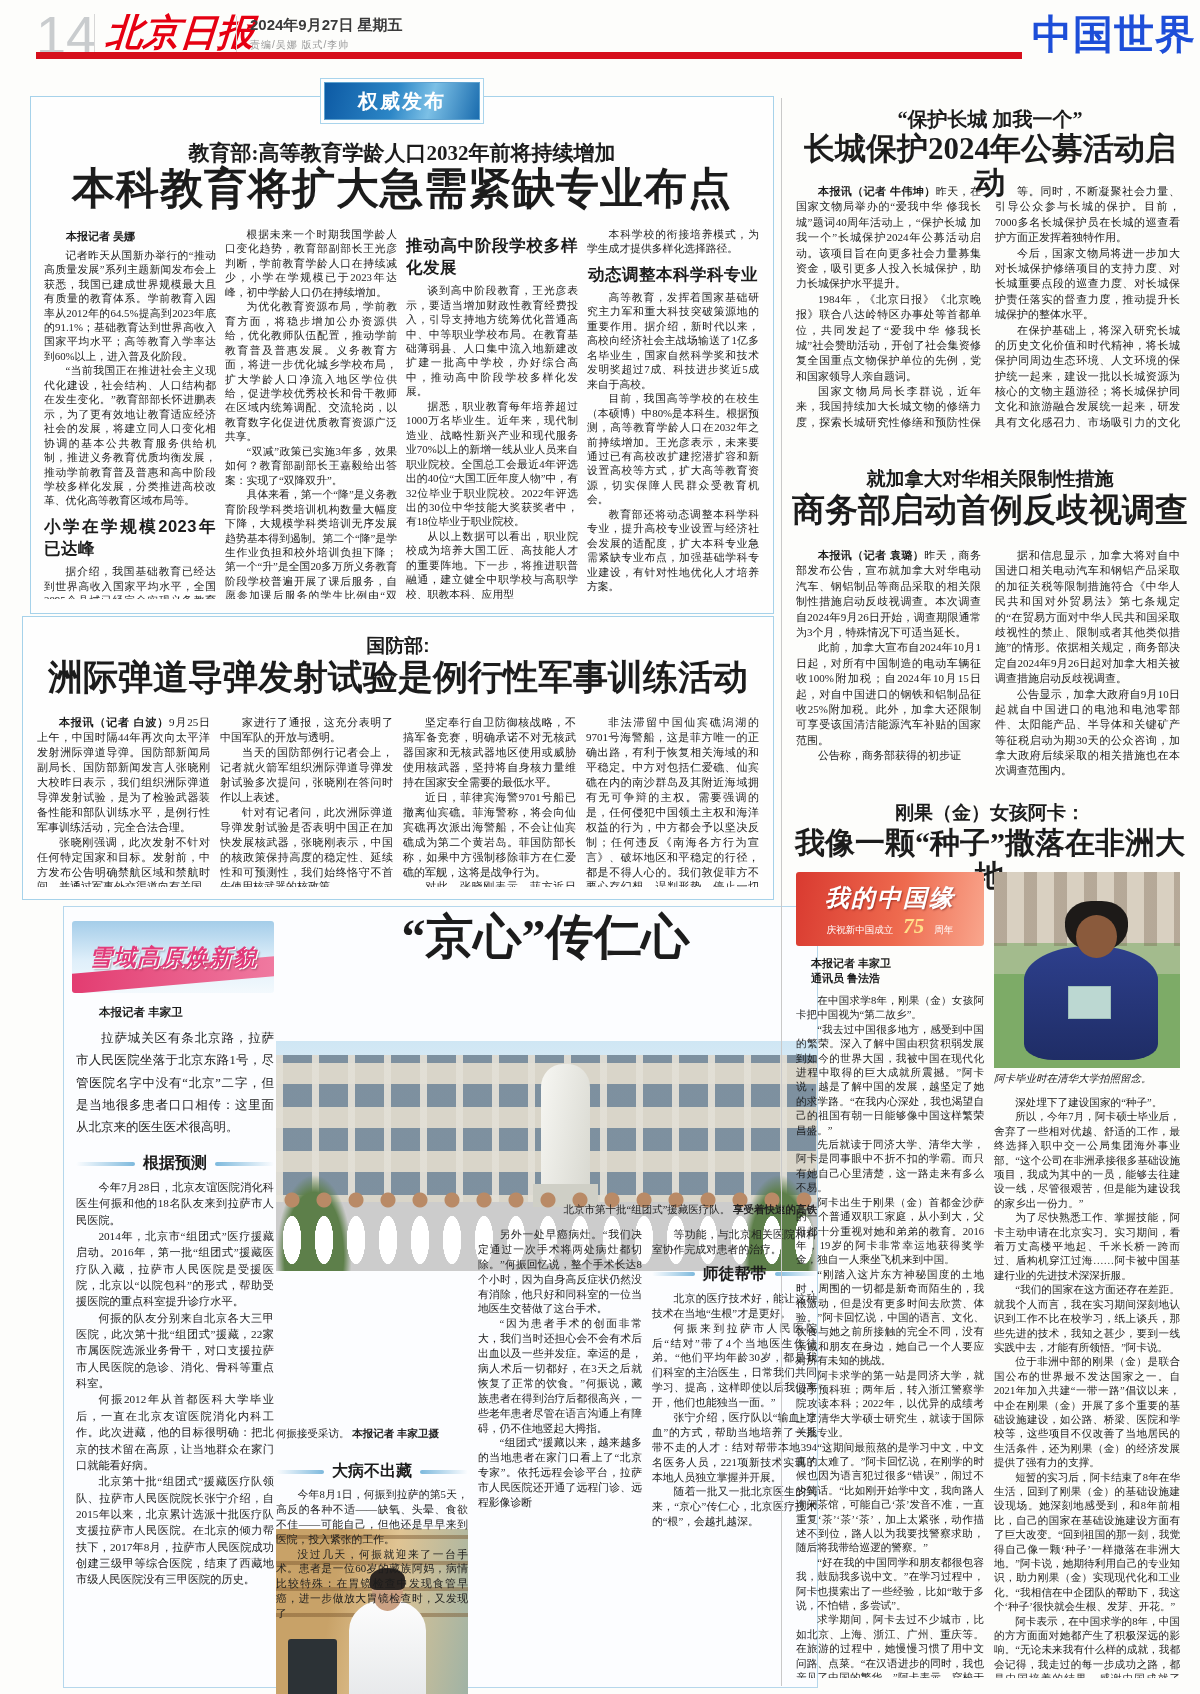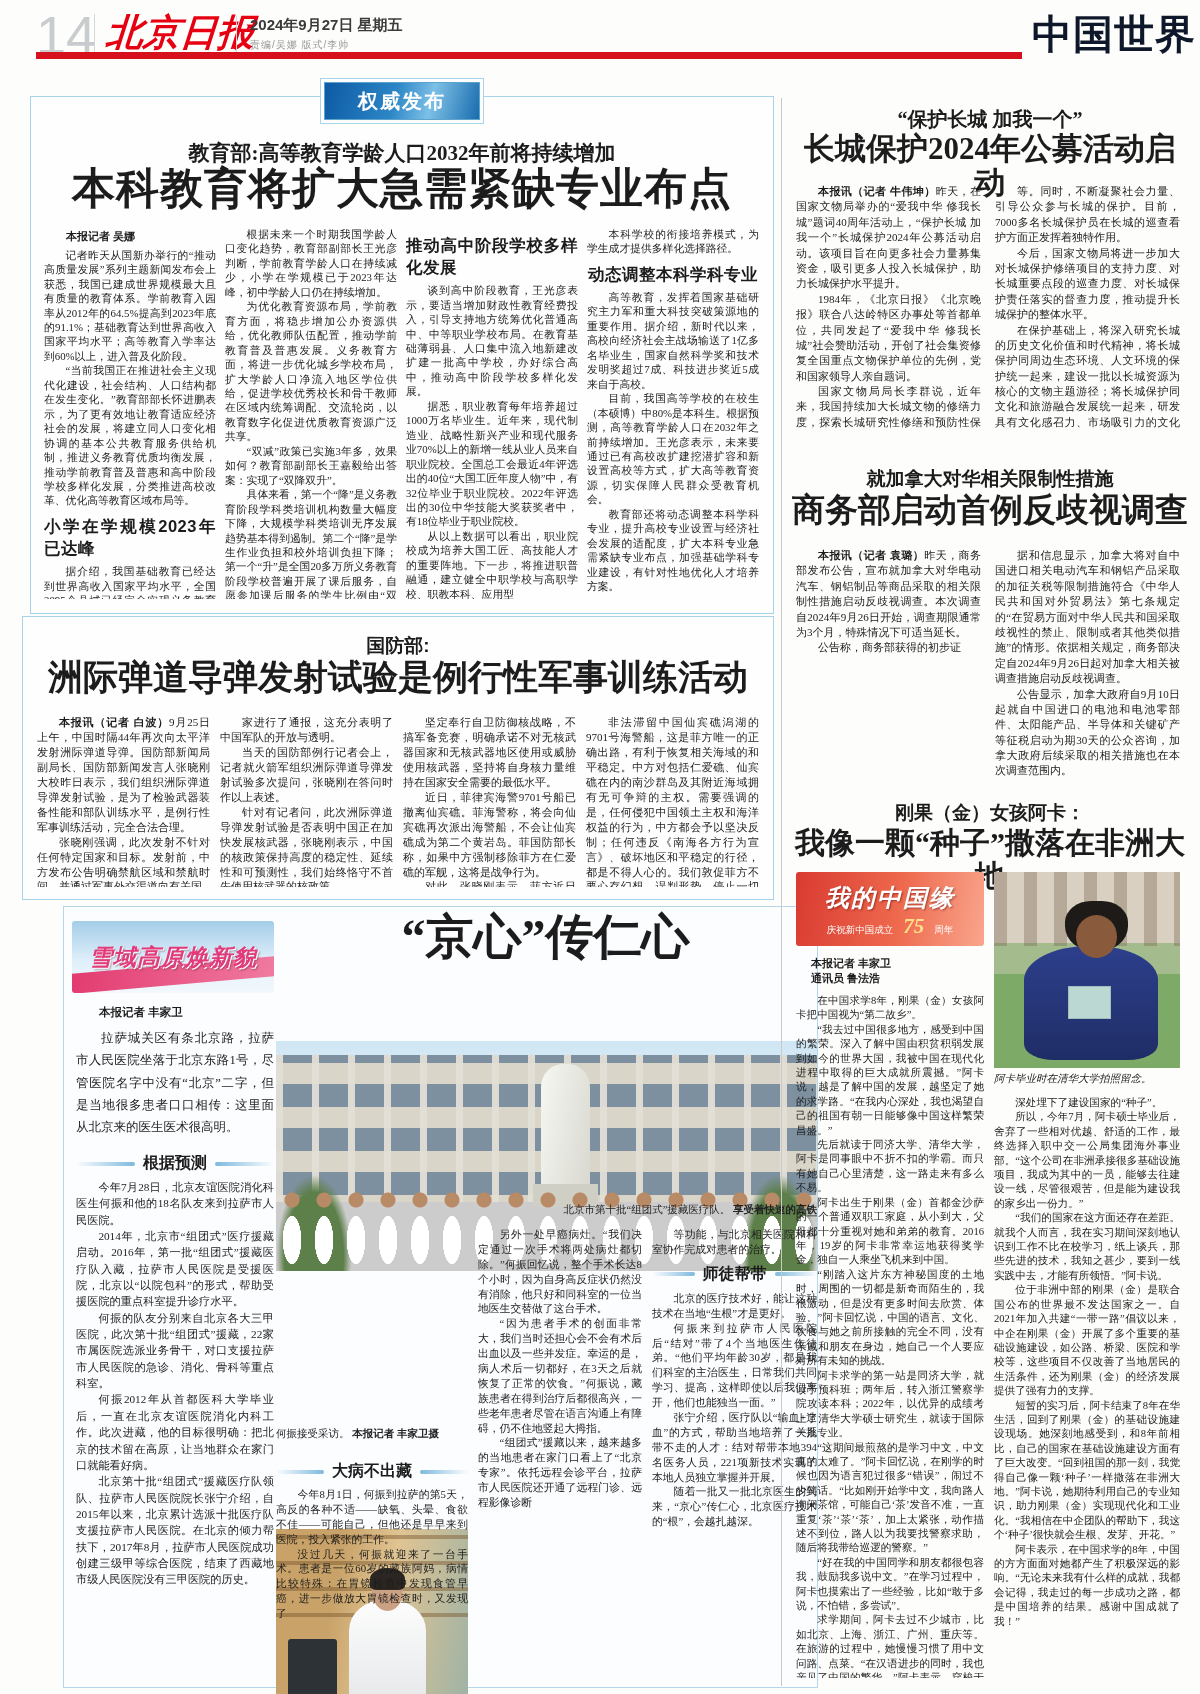--- a/index.html
+++ b/index.html
@@ -28,21 +28,21 @@
   .deco::before,.deco::after{content:"";flex:1;height:4px;border-radius:2px;}
   .deco::before{background:linear-gradient(90deg,rgba(130,190,226,0),#7db9dd);}
   .deco::after{background:linear-gradient(270deg,rgba(130,190,226,0),#7db9dd);}
   
   .pagenum{font-family:"Liberation Sans",sans-serif;font-weight:200;font-size:54px;color:#c9ccce;line-height:1;}
   .vline{width:1px;background:#d7d7d7;}
   .masthead{font-weight:900;font-style:italic;font-size:37px;color:#e60012;transform:skewX(-4deg);line-height:1;}
   .dateline{font-family:"Liberation Sans",sans-serif;font-weight:bold;font-size:15px;color:#3a3a3a;}
   .editors{font-family:"Liberation Sans",sans-serif;font-size:10px;color:#9a9a9a;letter-spacing:1px;}
   .redbar{background:#d6101c;}
-  .section{font-family:"Liberation Sans",sans-serif;font-weight:900;font-size:40px;color:#0f172a;letter-spacing:1px;line-height:1;}
+  .section{font-family:"Liberation Sans",sans-serif;font-weight:900;font-size:40px;color:#1d4ed8;letter-spacing:1px;line-height:1;}
   
   .badge{background:linear-gradient(105deg,#0d5aa4,#2c86c6 45%,#7cc0e6 68%,#1a6cae);
          border:1px solid #5ea2cf;box-shadow:0 0 0 3px #fefefe,0 0 0 4px #a9d4ec;
          color:#fff;font-family:"Liberation Sans",sans-serif;font-weight:bold;font-size:20px;
          display:flex;align-items:center;justify-content:center;letter-spacing:2px;}
   
   .xy-banner{background:linear-gradient(#a4cde9,#dfeffa 55%,#f3f9fd);border-radius:3px;
              display:flex;align-items:center;justify-content:center;overflow:hidden;position:relative;}
   .xy-banner .ribbon{position:absolute;left:-6px;right:-6px;bottom:8px;height:20px;
              background:linear-gradient(100deg,#e23a6f,#f07ca2);transform:rotate(-5deg);}
@@ -297,20 +297,21 @@
         </div>
     </div>
   </div>
 
   <div class="abs kicker sanshead" style="left:792px;top:466px;width:396px;font-size:19px;font-family:'Liberation Sans',sans-serif;font-weight:bold;">就加拿大对华相关限制性措施</div>
   <div class="abs headline serifhead" style="left:792px;top:492px;width:396px;font-size:33px;">商务部启动首例反歧视调查</div>
   <div class="abs cols" style="left:796px;top:548px;width:384px;height:232px;gap:14px;font-size:11px;line-height:1.4;">
     <div class="col" style="width:185px;">
       <p><b class="lead">本报讯（记者 袁璐）</b><span>昨天，商务部发布公告，宣布就加拿大对华电动汽车、钢铝制品等商品采取的相关限制性措施启动反歧视调查。本次调查自2024年9月26日开始，调查期限通常为3个月，特殊情况下可适当延长。</span></p>
       <div>
+          <p>此前，加拿大宣布自2024年10月1日起，对所有中国制造的电动车辆征收100%附加税；自2024年10月15日起，对自中国进口的钢铁和铝制品征收25%附加税。此外，加拿大还限制可享受该国清洁能源汽车补贴的国家范围。</p>
           <p>公告称，商务部获得的初步证</p>
         </div>
     </div>
     <div class="col" style="width:185px;">
       <div>
           <p>据和信息显示，加拿大将对自中国进口相关电动汽车和钢铝产品采取的加征关税等限制措施符合《中华人民共和国对外贸易法》第七条规定的“在贸易方面对中华人民共和国采取歧视性的禁止、限制或者其他类似措施”的情形。依据相关规定，商务部决定自2024年9月26日起对加拿大相关被调查措施启动反歧视调查。</p>
           <p>公告显示，加拿大政府自9月10日起就自中国进口的电池和电池零部件、太阳能产品、半导体和关键矿产等征税启动为期30天的公众咨询，加拿大政府后续采取的相关措施也在本次调查范围内。</p>
         </div>
     </div>
   </div>
@@ -352,20 +353,21 @@
         <p>阿卡求学的第一站是同济大学，就读于预科班；两年后，转入浙江警察学院攻读本科；2022年，以优异的成绩考上了清华大学硕士研究生，就读于国际关系专业。</p>
         <p>“这期间最煎熬的是学习中文，中文真的太难了。”阿卡回忆说，在刚学的时候也因为语言犯过很多“错误”，闹过不少笑话。“比如刚开始学中文，我向路人询问茶馆，可能自己‘茶’发音不准，一直重复‘茶’‘茶’‘茶’，加上太紧张，动作描述不到位，路人以为我要找警察求助，随后将我带给巡逻的警察。”</p>
         <p>“好在我的中国同学和朋友都很包容我，鼓励我多说中文。”在学习过程中，阿卡也摸索出了一些经验，比如“敢于多说，不怕错，多尝试”。</p>
         <p>求学期间，阿卡去过不少城市，比如北京、上海、浙江、广州、重庆等。在旅游的过程中，她慢慢习惯了用中文问路、点菜。“在汉语进步的同时，我也亲见了中国的繁华。”阿卡表示，穿梭于这些城市的大街小巷，欣赏着名胜古迹、高楼大厦，享受着快速的高铁、地铁以及便捷的移动支付，作为游子的她在内心</p>
       </div>
   </div>
   <div class="abs col jtext" style="left:994px;top:1096px;width:186px;height:582px;font-size:10.6px;line-height:1.36;">
     <div>
         <p>深处埋下了建设国家的“种子”。</p>
         <p>所以，今年7月，阿卡硕士毕业后，舍弃了一些相对优越、舒适的工作，最终选择入职中交一公局集团海外事业部。“这个公司在非洲承接很多基础设施项目，我成为其中的一员，能够去往建设一线，尽管很艰苦，但是能为建设我的家乡出一份力。”</p>
+        <p>为了尽快熟悉工作、掌握技能，阿卡主动申请在北京实习。实习期间，看着万丈高楼平地起、千米长桥一跨而过、盾构机穿江过海……阿卡被中国基建行业的先进技术深深折服。</p>
         <p>“我们的国家在这方面还存在差距。就我个人而言，我在实习期间深刻地认识到工作不比在校学习，纸上谈兵，那些先进的技术，我知之甚少，要到一线实践中去，才能有所领悟。”阿卡说。</p>
         <p>位于非洲中部的刚果（金）是联合国公布的世界最不发达国家之一。自2021年加入共建“一带一路”倡议以来，中企在刚果（金）开展了多个重要的基础设施建设，如公路、桥梁、医院和学校等，这些项目不仅改善了当地居民的生活条件，还为刚果（金）的经济发展提供了强有力的支撑。</p>
         <p>短暂的实习后，阿卡结束了8年在华生活，回到了刚果（金）的基础设施建设现场。她深刻地感受到，和8年前相比，自己的国家在基础设施建设方面有了巨大改变。“回到祖国的那一刻，我觉得自己像一颗‘种子’一样撒落在非洲大地。”阿卡说，她期待利用自己的专业知识，助力刚果（金）实现现代化和工业化。“我相信在中企团队的帮助下，我这个‘种子’很快就会生根、发芽、开花。”</p>
         <p>阿卡表示，在中国求学的8年，中国的方方面面对她都产生了积极深远的影响。“无论未来我有什么样的成就，我都会记得，我走过的每一步成功之路，都是中国培养的结果。感谢中国成就了我！”</p>
       </div>
   </div>
 
 </div>
 
 </body></html>

